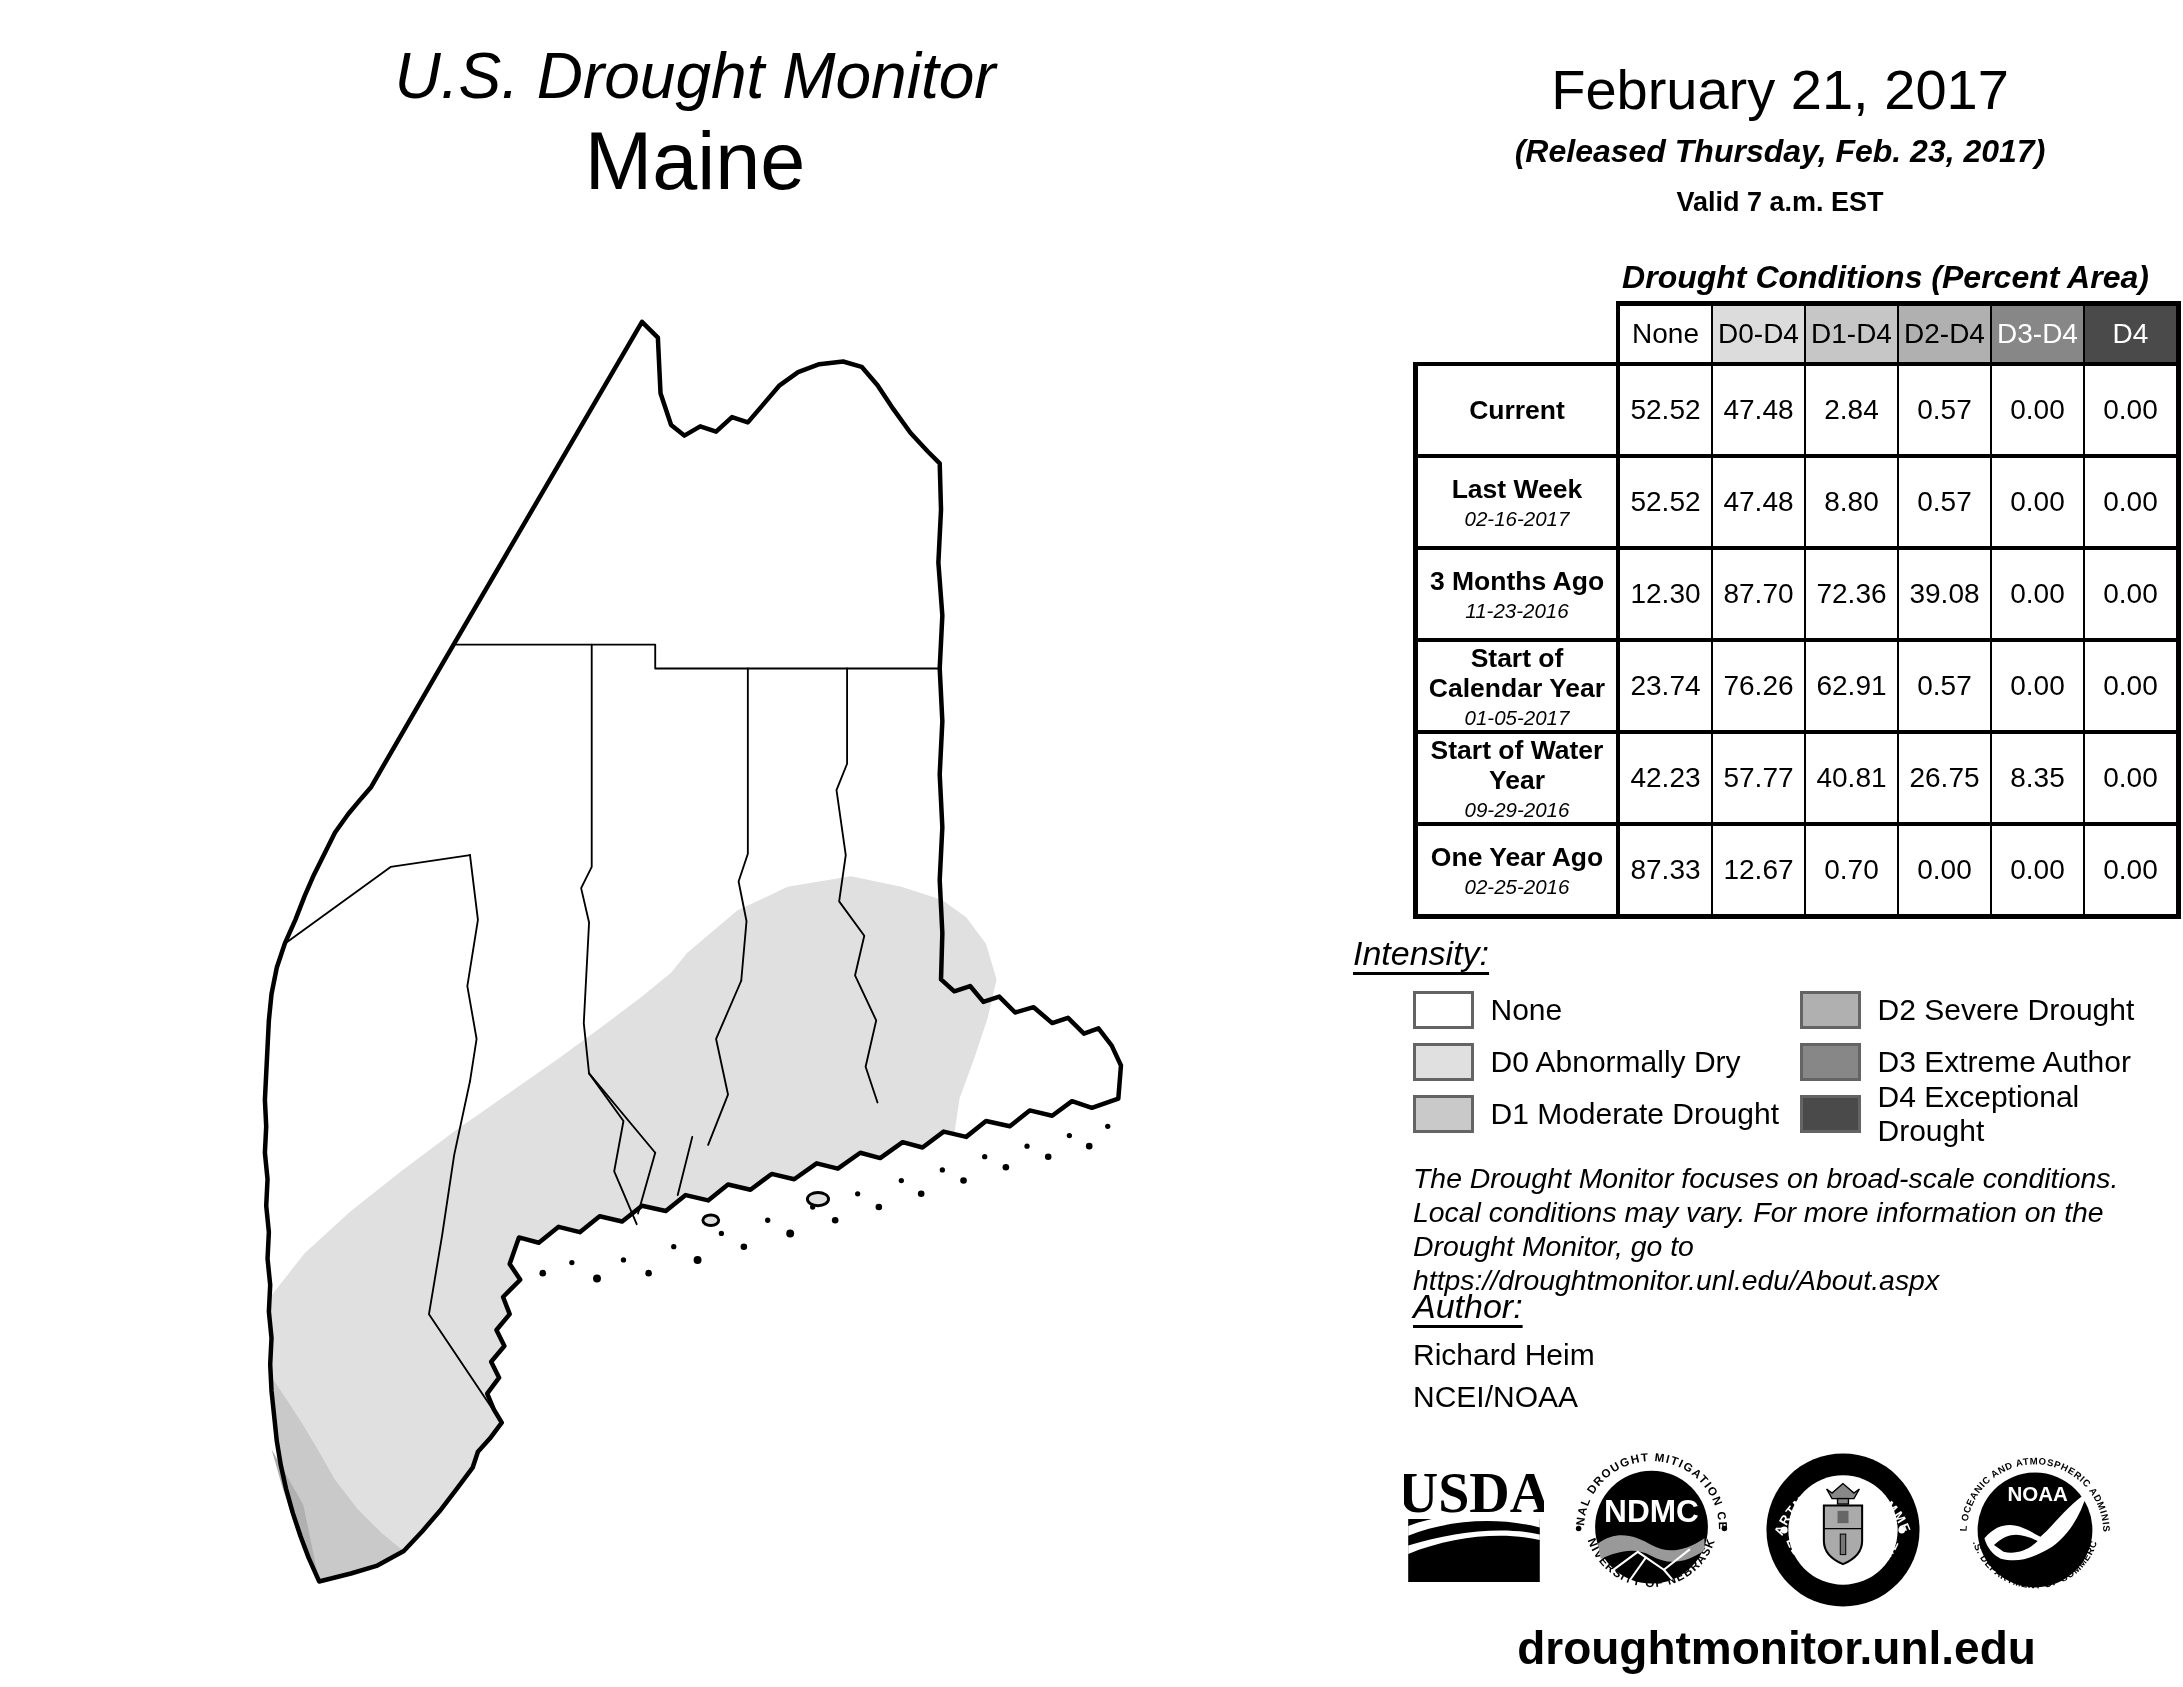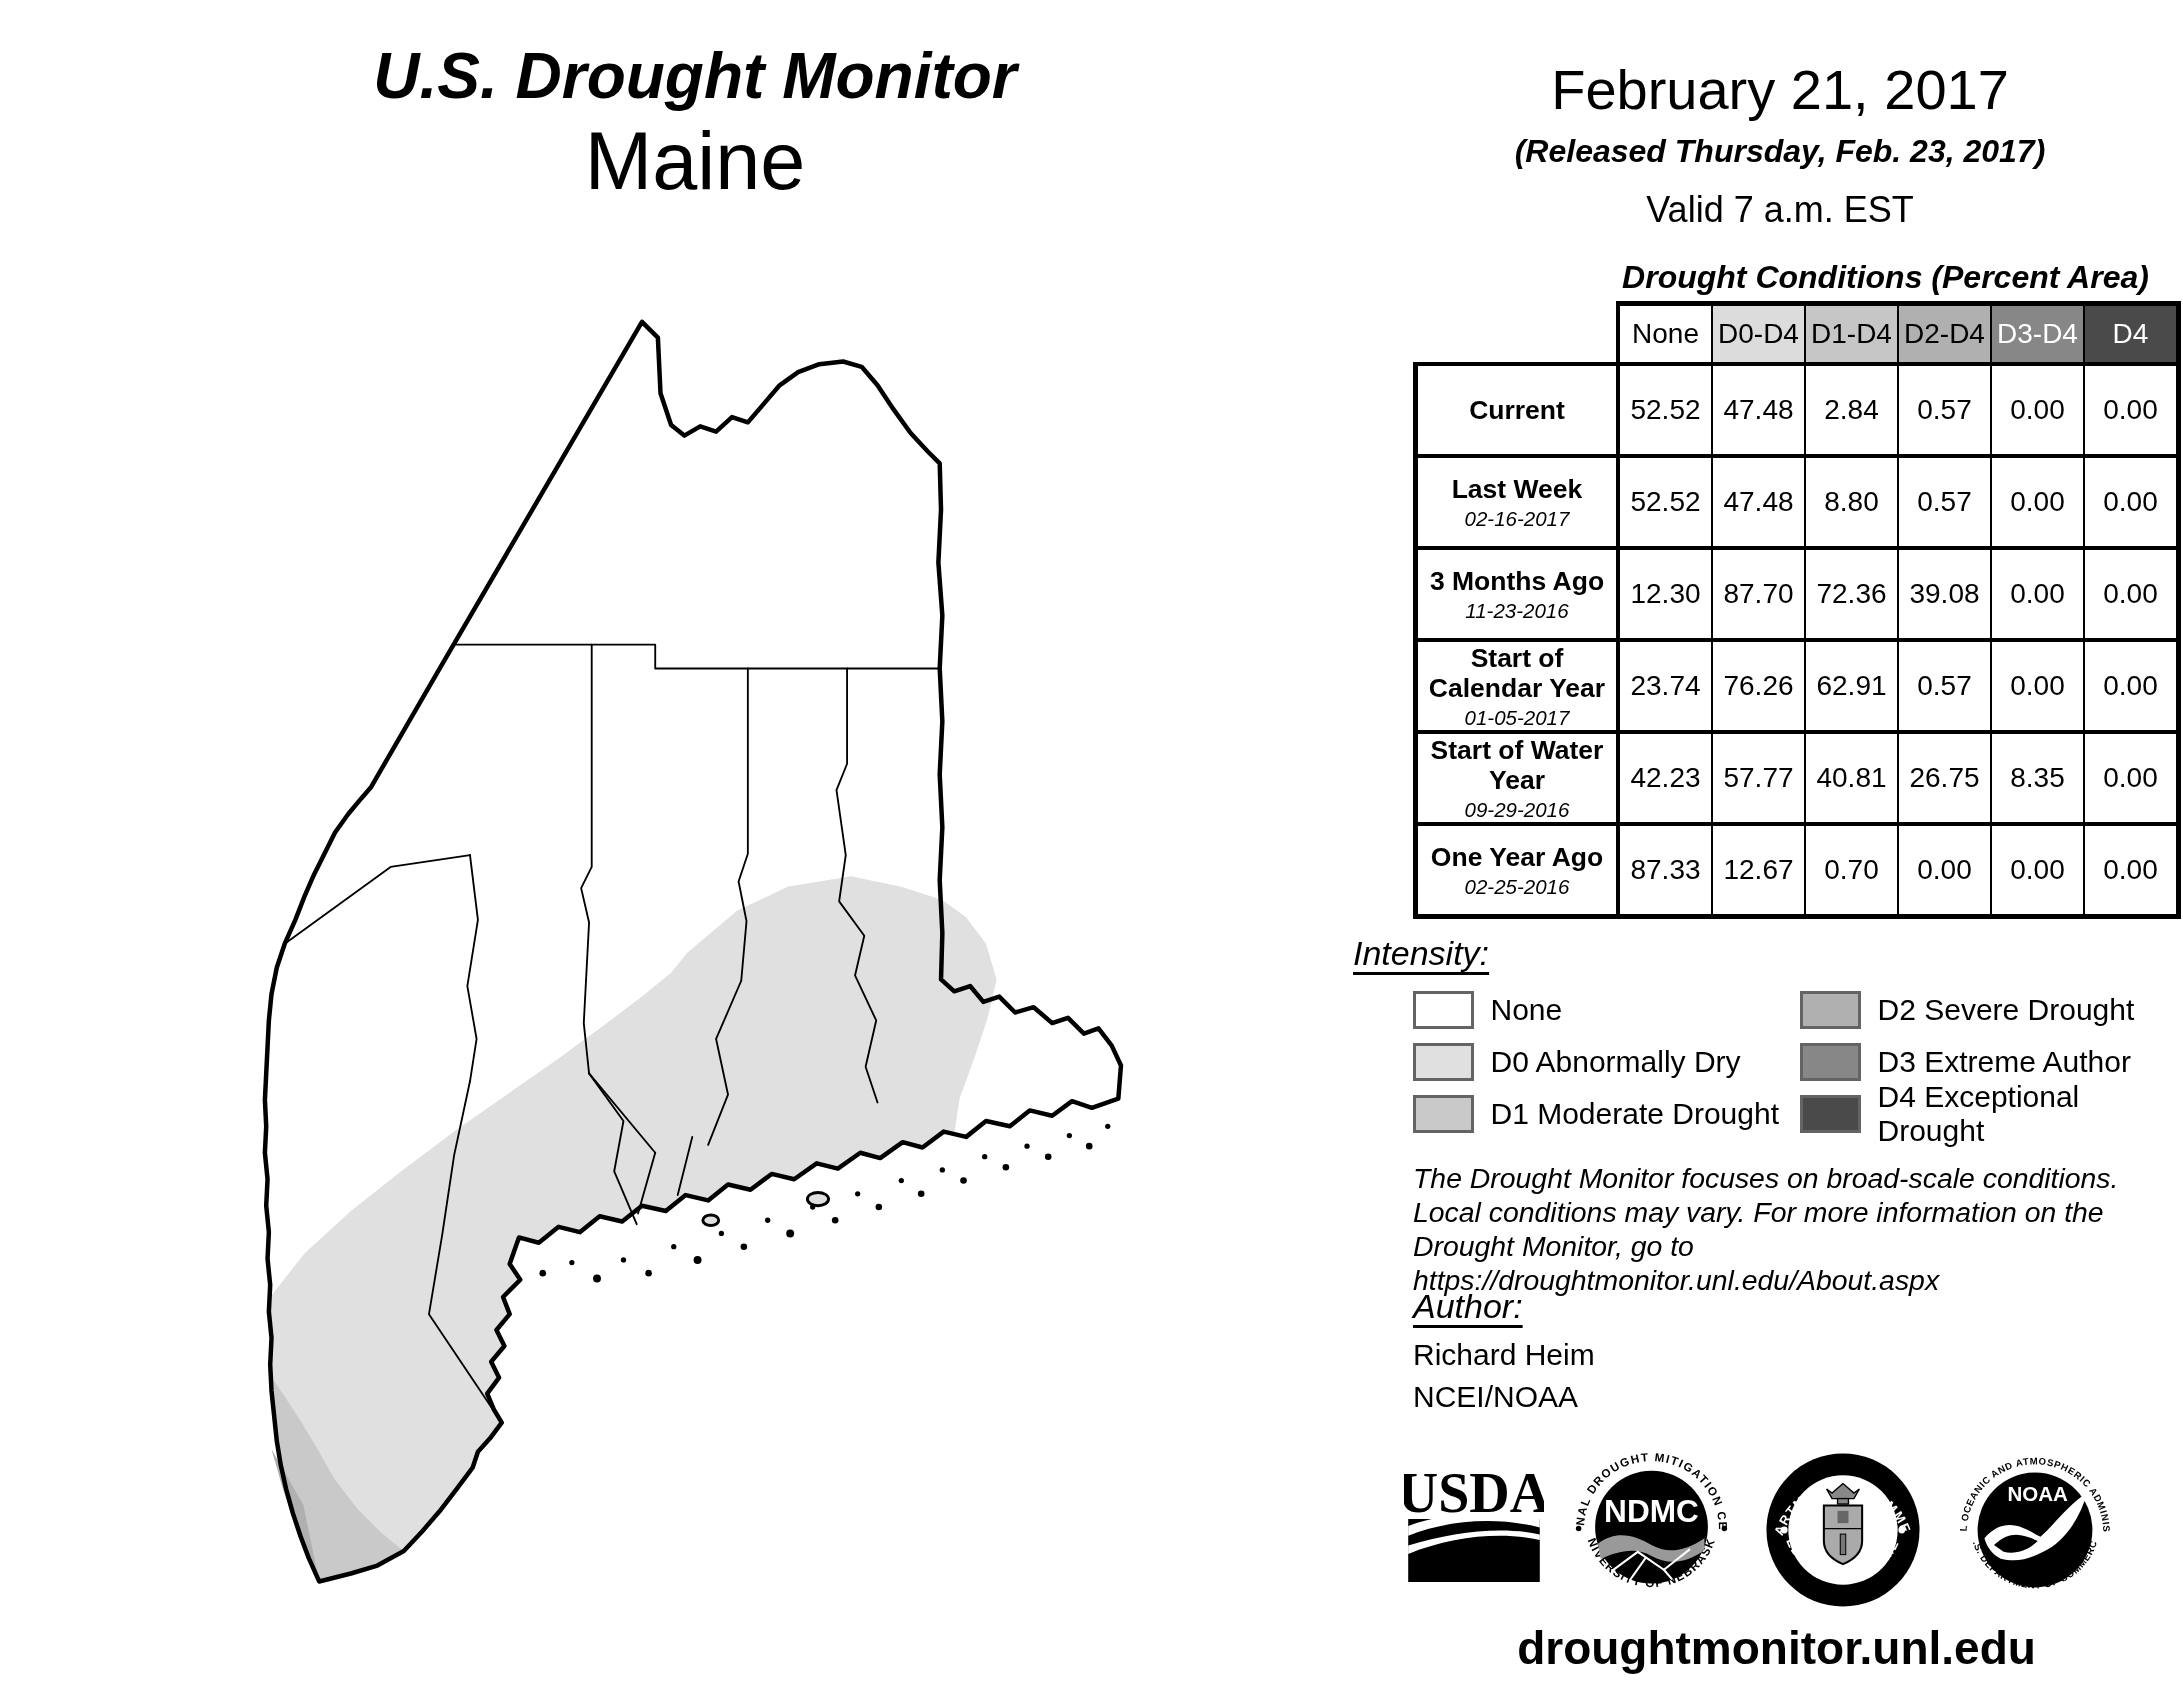--- a/index.html
+++ b/index.html
@@ -1,28 +1,28 @@
 <!DOCTYPE html>
 <html style="font-size:10.6px"><head>
 <meta charset="utf-8">
 <style>
   html,body{margin:0;padding:0;background:#fff;}
   body{width:2183px;height:1687px;font-family:"Liberation Sans","DejaVu Sans",sans-serif;color:#000;}
   #page{position:relative;width:2183px;height:1687px;background:#fff;overflow:hidden;}
 
   
   .map-title{position:absolute;left:265px;top:40px;width:860px;text-align:center;}
-  .map-title .t1{font-size:64px;font-weight:bold;font-style:italic;line-height:73px;}
+  .map-title .t1{font-size:64px;font-weight:normal;font-style:italic;line-height:73px;}
   .map-title .t2{font-size:81px;font-weight:normal;line-height:86px;margin-top:5.3px;}
 
   
   .date-block{position:absolute;left:1416px;top:58px;width:728px;text-align:center;}
   .date-block .d1{font-size:56px;font-weight:normal;line-height:64px;}
   .date-block .d2{font-size:32px;font-weight:bold;font-style:italic;line-height:41px;margin-top:9.3px;}
-  .date-block .d3{font-size:36px;font-weight:normal;line-height:37px;margin-top:19px;}
+  .date-block .d3{font-size:27px;font-weight:bold;line-height:37px;margin-top:12px;}
 
   
   .table-title{position:absolute;left:1588px;top:259px;width:595px;text-align:center;
                font-size:32px;font-style:italic;font-weight:600;}
   table.data-table{position:absolute;left:1413px;top:301px;border-collapse:collapse;background:#fff;}
   .data-table th,.data-table td{padding:0;text-align:center;vertical-align:middle;font-weight:normal;}
   th.corner{border:none;width:198px;}
   th.hdr{border:2.6px solid #000;border-top:5.3px solid #000;border-bottom:4.6px solid #000;
          width:91px;height:56px;font-size:28px;}
   th.hdr.first{border-left:4.6px solid #000;}

